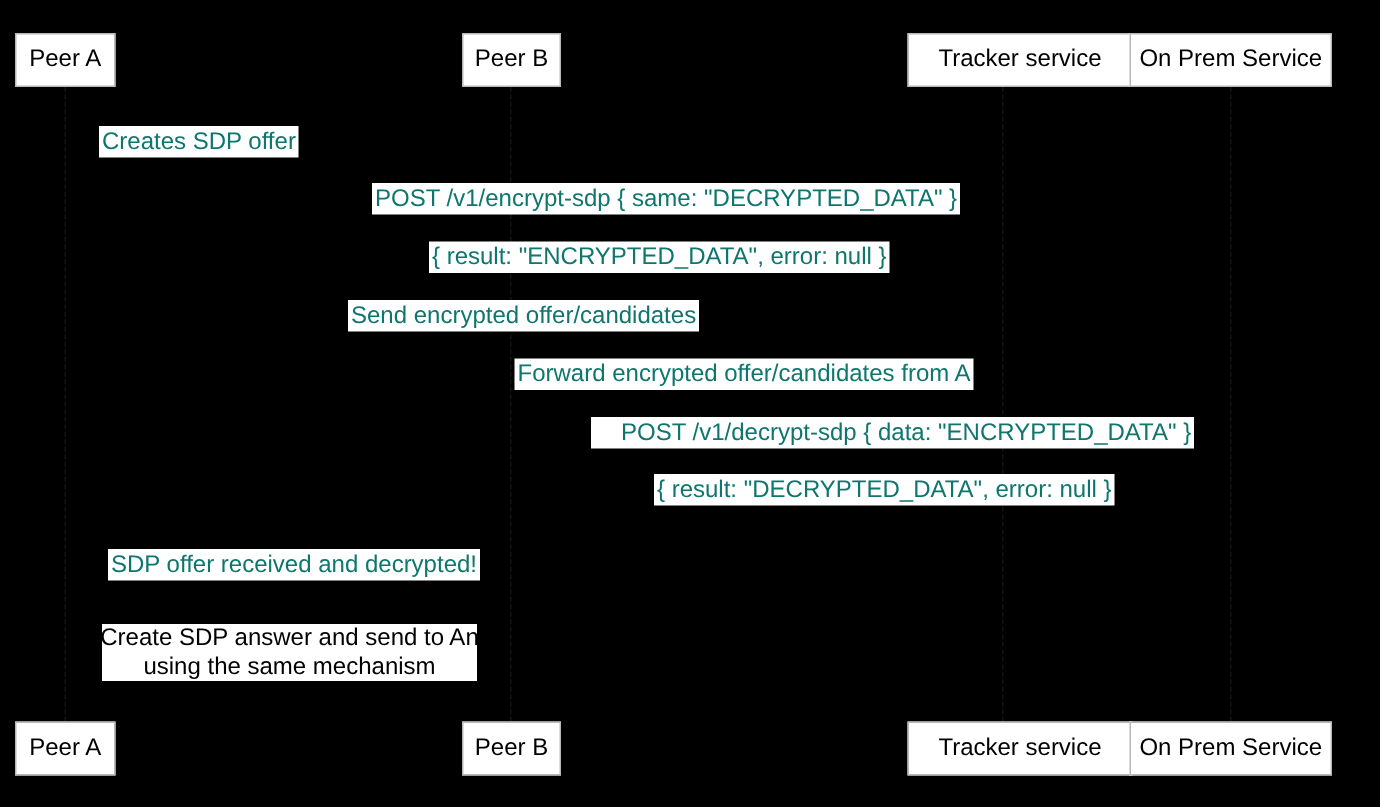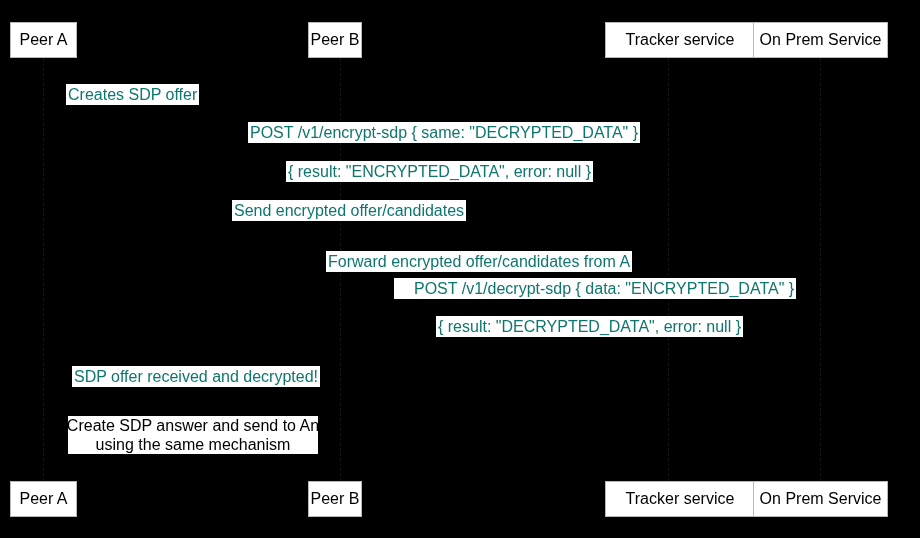--- a/index.html
+++ b/index.html
@@ -38,40 +38,40 @@
     color: #000000;
     font-size: 16px;
     display: flex;
     align-items: center;
     justify-content: center;
     white-space: nowrap;
   }
   .actor.row-top { top: 22px; }
   .actor.row-bottom { top: 481px; }
   .actor.pa { left: 10px;  width: 67px; }
-  .actor.pb { left: 308px; width: 54px; }
+  .actor.pb { left: 308px; width: 66px; }
   .actor.ts { left: 605px; width: 150px; }
   .actor.op { left: 753px; width: 135px; }
 
   
   .msg {
     position: absolute;
     background: #ffffff;
     color: #0f766e;
     font-size: 16px;
     line-height: 21px;
     height: 21px;
     padding: 0 2px;
     white-space: nowrap;
   }
   .m1 { left: 66px;  top: 84px;  }
   .m2 { left: 248px; top: 122px; }
   .m3 { left: 286px; top: 161px; }
   .m4 { left: 232px; top: 200px; }
-  .m5 { left: 326px; top: 239px; margin-top: 12px; }
+  .m5 { left: 343px; top: 239px; }
   .m6 { left: 394px; top: 278px; padding-left: 20px; }
   .m7 { left: 436px; top: 316px; }
   .m8 { left: 72px;  top: 366px; }
 
   
   .note {
     position: absolute;
     left: 68px;
     top: 416px;
     width: 250px;

